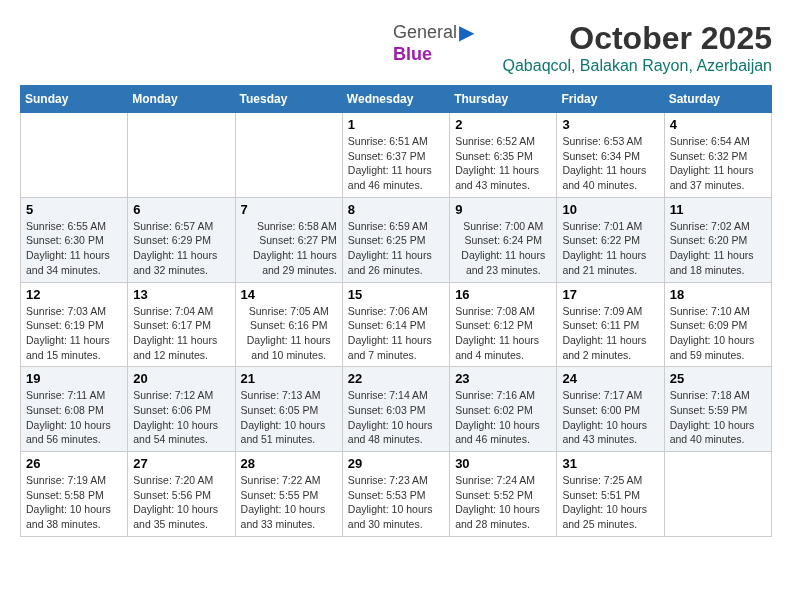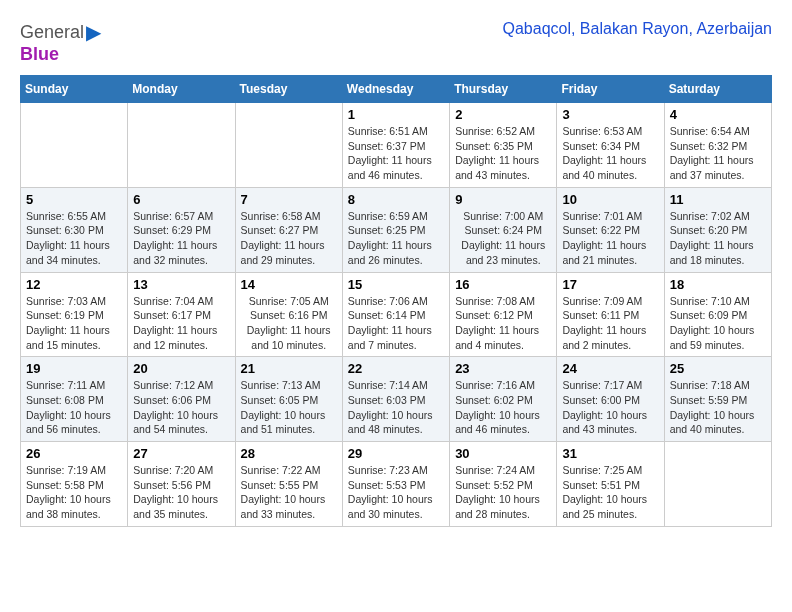--- a/index.html
+++ b/index.html
@@ -5,40 +5,41 @@
     * { box-sizing: border-box; margin: 0; padding: 0; }
     body {
       font-family: Arial, sans-serif;
       background: #fff;
       width: 792px;
       min-height: 612px;
       padding: 20px;
     }
     .header-section {
       display: flex;
-      justify-content: space-between;
+      justify-content: flex-end;
       align-items: flex-start;
       margin-bottom: 10px;
+      gap: 28px;
     }
     .logo {
       display: flex;
       flex-direction: column;
       align-items: flex-start;
     }
     .title-section {
       text-align: right;
     }
     .month-title {
       font-size: 32px;
       font-weight: bold;
       color: #333;
     }
     .location-title {
       font-size: 16px;
-      color: #1d4ed8;
+      color: #0f766e;
     }
     .calendar-table {
       width: 100%;
       border-collapse: collapse;
       font-size: 11px;
     }
     .calendar-table th {
       background: #2e75b6;
       color: #fff;
       padding: 6px 4px;
@@ -89,20 +90,21 @@
 
 <div class="header-section">
   <div class="logo">
     <div class="logo-row">
       <span class="logo-text-general">General</span>
       <span class="logo-bird">▶</span>
     </div>
     <span class="logo-text-blue">Blue</span>
   </div>
   <div class="title-section">
+    <div class="month-title">October 2025</div>
     <div class="location-title">Qabaqcol, Balakan Rayon, Azerbaijan</div>
   </div>
 </div>
 
 <table class="calendar-table">
   <thead>
     <tr id="weekday-header">
     <th>Sunday</th>
         <th>Monday</th>
         <th>Tuesday</th>
@@ -156,21 +158,21 @@
         </td>
         <td>
           <div class="day-number">6</div>
           <div class="day-info" style="white-space: pre-line;">Sunrise: 6:57 AM
 Sunset: 6:29 PM
 Daylight: 11 hours
 and 32 minutes.</div>
         </td>
         <td>
           <div class="day-number">7</div>
-          <div class="day-info" style="white-space: pre-line;">Sunrise: 6:58 AM
+          <div class="day-info" style="white-space: pre-line; text-align: right;">Sunrise: 6:58 AM
 Sunset: 6:27 PM
 Daylight: 11 hours
 and 29 minutes.</div>
         </td>
         <td>
           <div class="day-number">8</div>
           <div class="day-info" style="white-space: pre-line;">Sunrise: 6:59 AM
 Sunset: 6:25 PM
 Daylight: 11 hours
 and 26 minutes.</div>

